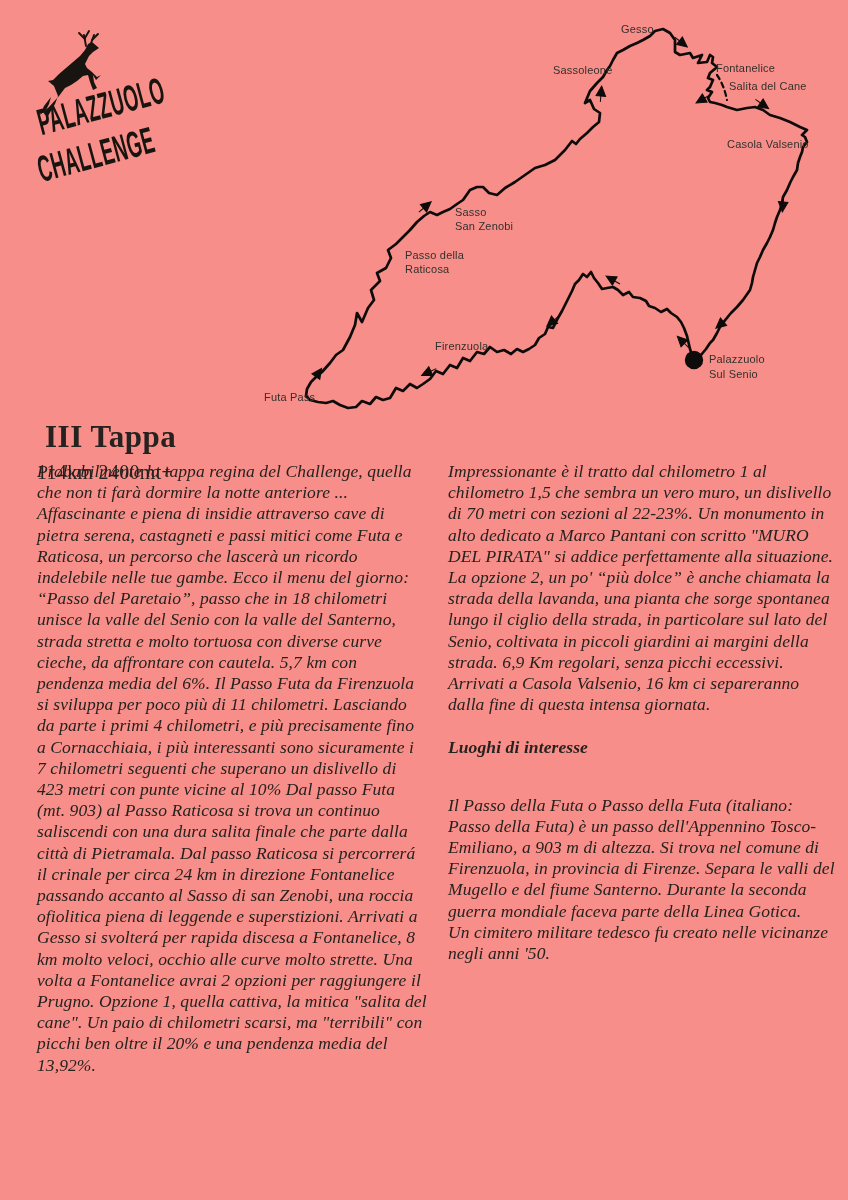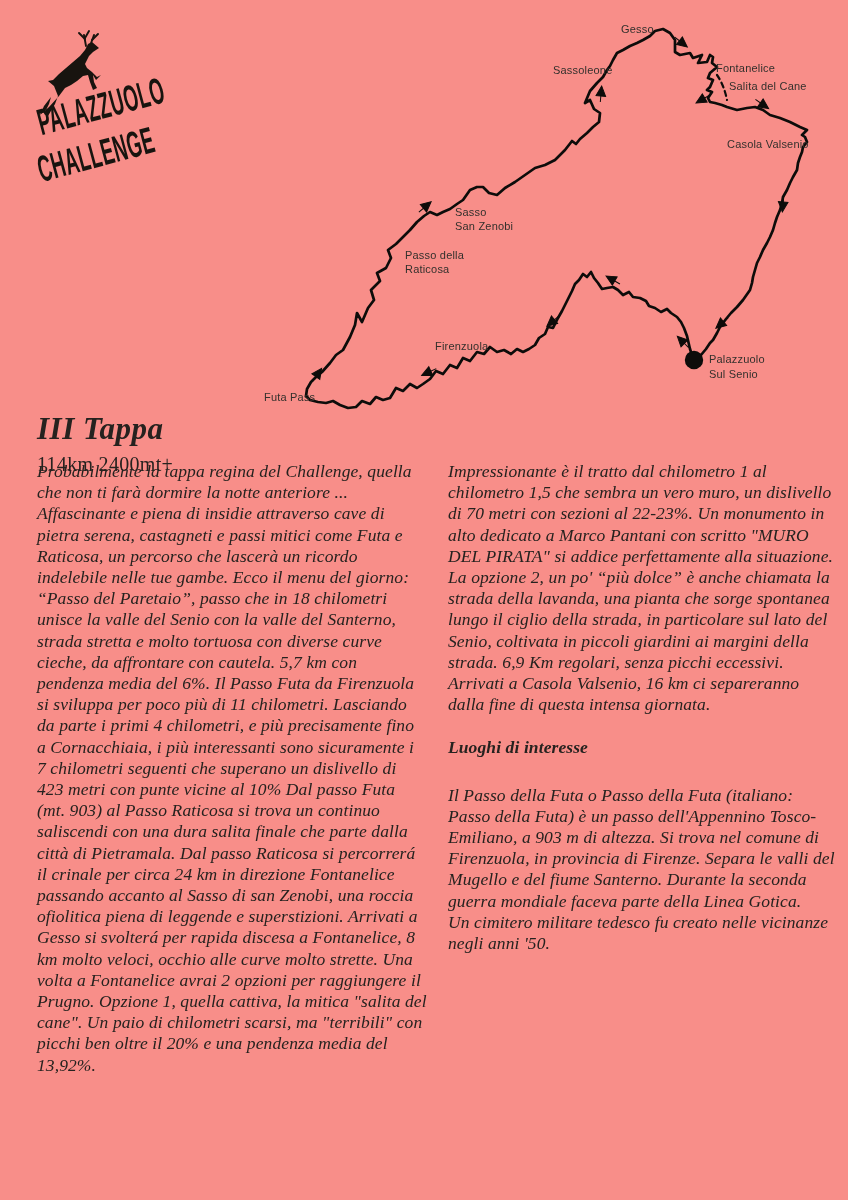--- a/index.html
+++ b/index.html
@@ -30,32 +30,32 @@
   .logo-word.w2{left:43px;top:151px;}
   
   .routemap{position:absolute;left:0;top:0;width:848px;height:430px;}
   .route{fill:none;stroke:#0d0c0a;stroke-width:2.7;stroke-linecap:round;stroke-linejoin:round;}
   .route-alt{fill:none;stroke:#0d0c0a;stroke-width:2.2;stroke-dasharray:5 4;stroke-linecap:round;}
   .maplabel{font-family:"Liberation Sans", sans-serif;font-size:11px;fill:#33302c;letter-spacing:0.2px;}
   .dir{stroke:#0d0c0a;fill:#0d0c0a;}
   
   .title-block{position:absolute;left:37px;top:413px;}
   .stage-title{
-    margin:0;font-style:italic;font-weight:700;font-size:31px;line-height:32px;letter-spacing:0.5px;
+    margin:8px;font-weight:700;font-size:31px;line-height:32px;letter-spacing:0.5px;
   }
   .stage-stats{margin:8px 0 0 0;font-weight:400;font-size:20px;letter-spacing:0.3px;}
   .col{
     position:absolute;top:461px;width:390px;
     font-style:italic;font-size:17.5px;line-height:21.2px;letter-spacing:0.1px;
   }
   .col p{margin:0;white-space:pre-line;}
   .col-left{left:37px;}
   .col-right{left:448px;}
   .interest-heading{
-    margin:22px 0 26px 0;font-style:italic;font-weight:700;font-size:17.5px;
+    margin:22px 0 36px 0;font-style:italic;font-weight:700;font-size:17.5px;
   }
 </style>
 </head>
 <body>
 
 <div class="logo">
   <svg class="deer" viewBox="0 0 72 88" aria-hidden="true">
     <g stroke="#18140f" stroke-width="1.9" stroke-linecap="round" fill="none">
       <path d="M51,16 L49,5"></path>
       <path d="M50,9 L44,3"></path>

